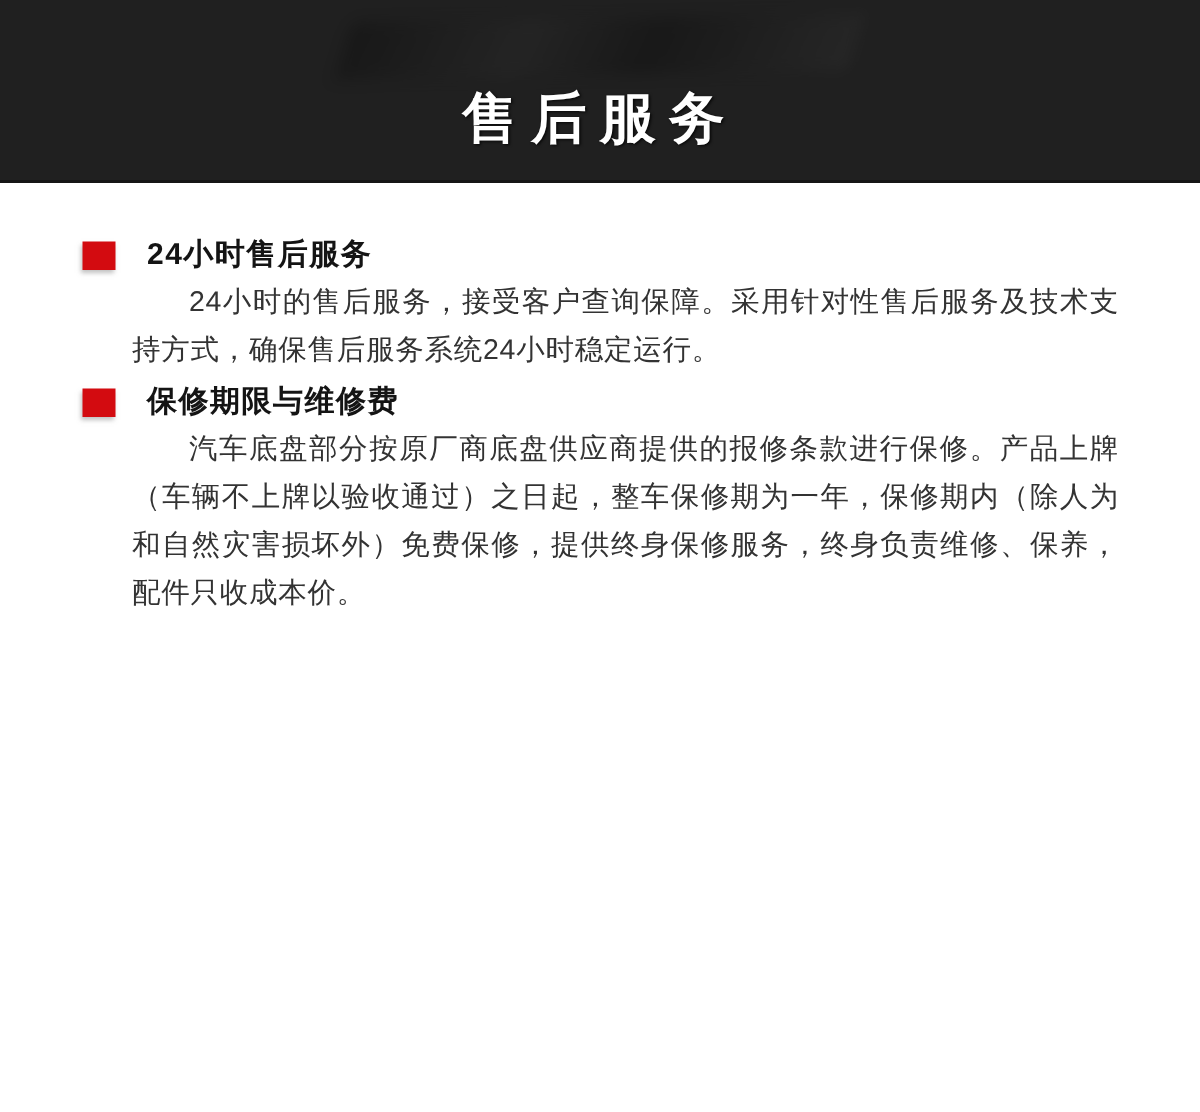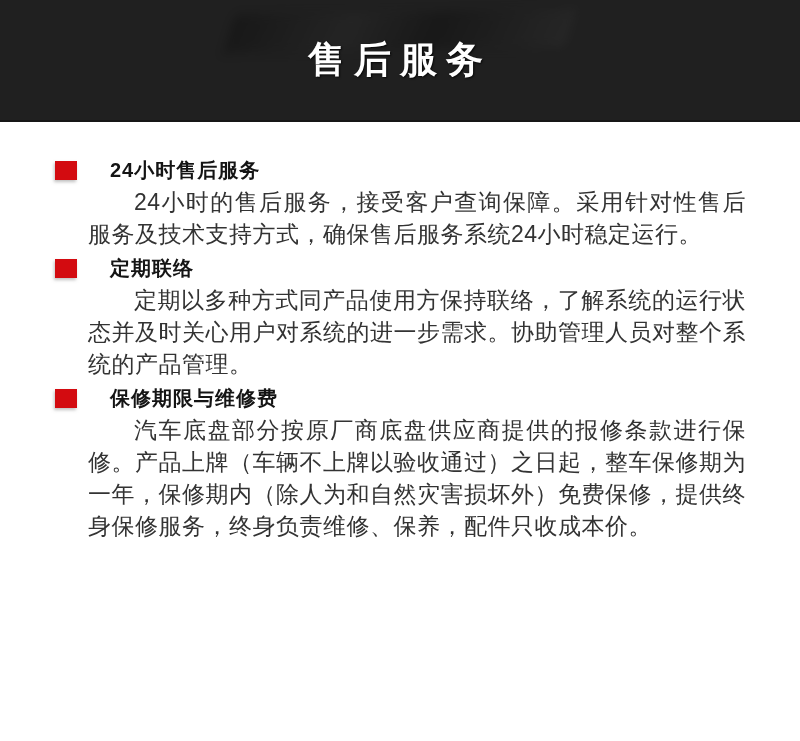--- a/index.html
+++ b/index.html
@@ -21,21 +21,21 @@
   }
   
   .banner {
     height: 122px;
     background: #202020;
     position: relative;
     display: flex;
     justify-content: center;
     align-items: flex-end;
     box-sizing: border-box;
-    padding-bottom: 35px;
+    padding-bottom: 16px;
     border-bottom: 2px solid #161616;
   }
   .banner-watermark {
     position: absolute;
     top: 12px;
     left: 230px;
     width: 340px;
     height: 38px;
     background: linear-gradient(100deg,
       rgba(0,0,0,0.55) 0%,
@@ -69,30 +69,30 @@
     height: 28px;
   }
   .bullet {
     width: 22px;
     height: 19px;
     background: #d30b10;
     flex: 0 0 auto;
     box-shadow: -1px 2px 3px rgba(140,140,140,0.55);
   }
   .heading {
-    margin: 16px;
+    margin: 4px;
     font-size: 20px;
     font-weight: bold;
     color: #141414;
     letter-spacing: 1px;
     line-height: 28px;
   }
   .para {
     margin: 2px 0 4px 33px;
-    font-size: 23px;
+    font-size: 19px;
     line-height: 32px;
     color: #333333;
     text-indent: 2em;
     text-align: justify;
     letter-spacing: 0.5px;
   }
 </style>
 </head>
 <body>
 
@@ -106,27 +106,20 @@
   <main class="content">
 
     <section class="svc-section">
       <div class="heading-row">
         <span class="bullet"></span>
         <h2 class="heading">24小时售后服务</h2>
       </div>
       <p class="para">24小时的售后服务，接受客户查询保障。采用针对性售后服务及技术支持方式，确保售后服务系统24小时稳定运行。</p>
     </section>
 
-    <section class="svc-section">
-      <div class="heading-row">
-        <span class="bullet"></span>
-        <h2 class="heading">定期联络</h2>
-      </div>
-      <p class="para">定期以多种方式同产品使用方保持联络，了解系统的运行状态并及时关心用户对系统的进一步需求。协助管理人员对整个系统的产品管理。</p>
-    </section>
 
     <section class="svc-section">
     </section>
 
     <section class="svc-section">
       <div class="heading-row">
         <span class="bullet"></span>
         <h2 class="heading">保修期限与维修费</h2>
       </div>
       <p class="para">汽车底盘部分按原厂商底盘供应商提供的报修条款进行保修。产品上牌（车辆不上牌以验收通过）之日起，整车保修期为一年，保修期内（除人为和自然灾害损坏外）免费保修，提供终身保修服务，终身负责维修、保养，配件只收成本价。</p>

